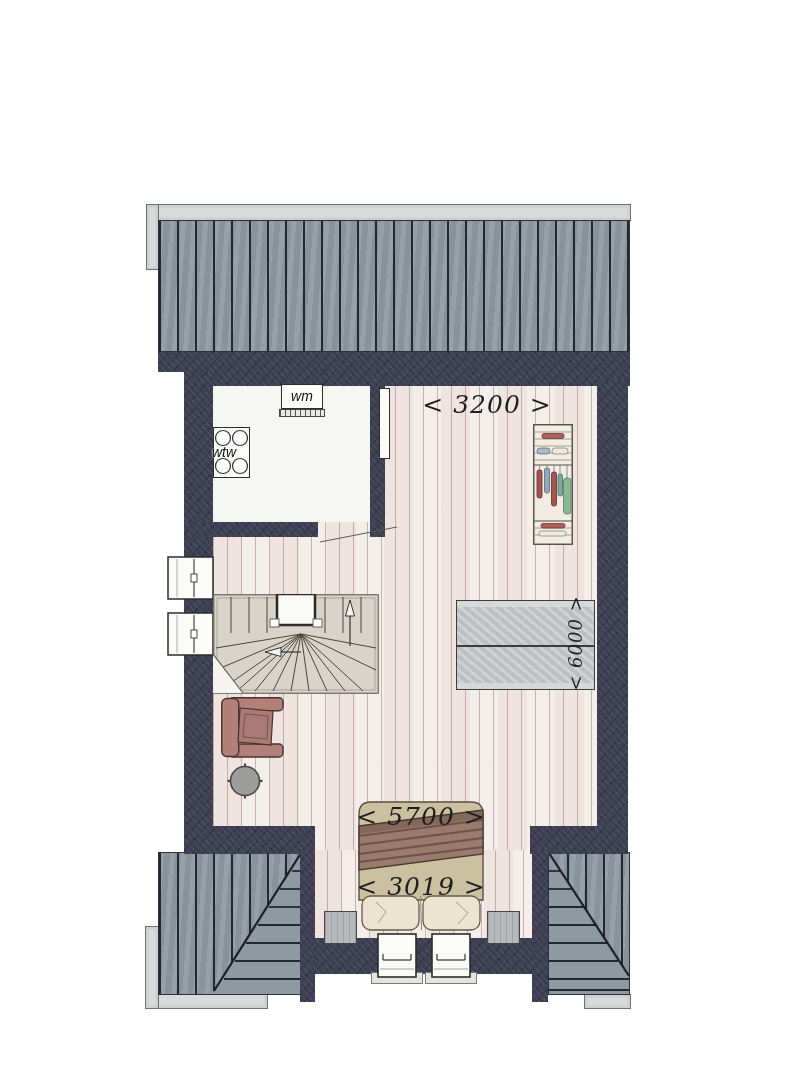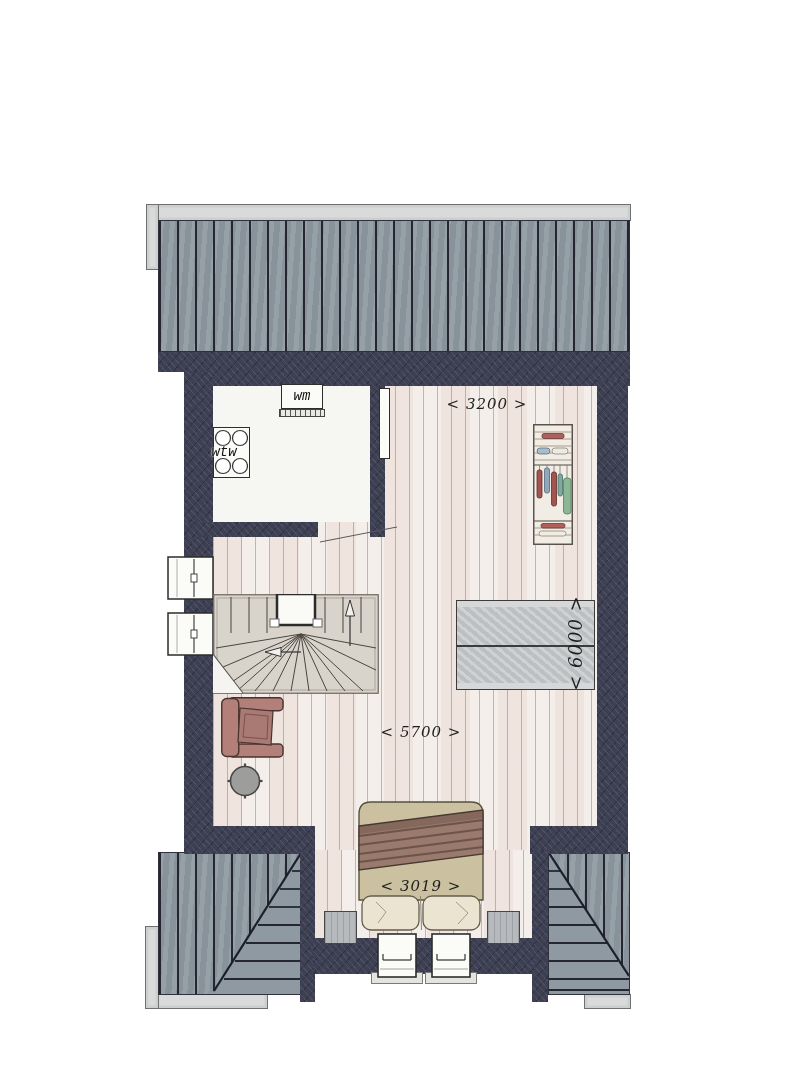--- a/index.html
+++ b/index.html
@@ -42,26 +42,26 @@
     border: 1.5px solid #3c3c3c;
   }
   .panel .strip { position: absolute; left: 0; right: 0; height: 6px; background: #d5d7d8; }
   .panel .midline { position: absolute; left: 0; right: 0; top: 50%; height: 1.5px; background: #3c3c3c; }
   .notch { background: #ffffff; }
 
   
   .dim {
     position: absolute; transform: translate(-50%, -50%);
     font-family: "DejaVu Serif", serif; font-style: italic;
-    font-size: 15px; color: #1e1e1e; letter-spacing: 1px; white-space: nowrap;
+    font-size: 25px; color: #1e1e1e; letter-spacing: 1px; white-space: nowrap;
   }
   .dim.vert { transform: translate(-50%, -50%) rotate(-90deg); }
   .appliance-label {
     position: absolute; transform: translate(-50%, -50%);
-    font-family: Liberation Mono, monospace; font-style: italic;
+    font-family: Liberation Sans, sans-serif; font-style: italic;
     font-size: 14px; color: #111; white-space: nowrap;
     text-shadow: 0 0 2px #ffffff, 0 0 2px #ffffff;
   }
   .box { background: #fbfbf8; border: 1.5px solid #2d2d2d; }
   .sill { background: #e3e3e0; border: 1px solid #7a7a78; }
   .nightstand {
     background-color: var(--nightstand, #b6babd);
     background-image: repeating-linear-gradient(90deg, rgba(80,85,90,0.25) 0 1px, transparent 1px 6px);
     border: 1.5px solid #45464a;
   }
@@ -303,17 +303,17 @@
     </svg>
   </div>
   <div class="appliance-label" style="left:224px; top:452px;">wtw</div>
 
   <div class="abs box" style="left:379px; top:388px; width:11px; height:71px; border-width:1.2px;"></div>
   <svg class="abs" width="90" height="22" viewBox="0 0 90 22" style="left:312px; top:522px;">
     <line x1="8" y1="20" x2="85" y2="5" stroke="#5a5a5a" stroke-width="1"></line>
   </svg>
 
   <div class="dim" style="left:487px; top:404px;">&lt; 3200 &gt;</div>
-  <div class="dim" style="left:421px; top:732px;">&lt; 5700 &gt;</div>
+  <div class="dim" style="left:421px; top:816px;">&lt; 5700 &gt;</div>
   <div class="dim" style="left:421px; top:886px;">&lt; 3019 &gt;</div>
   <div class="dim vert" style="left:575px; top:643px; font-size:18px;">&lt; 6000 &gt;</div>
 
 </div>
 
 </body></html>

